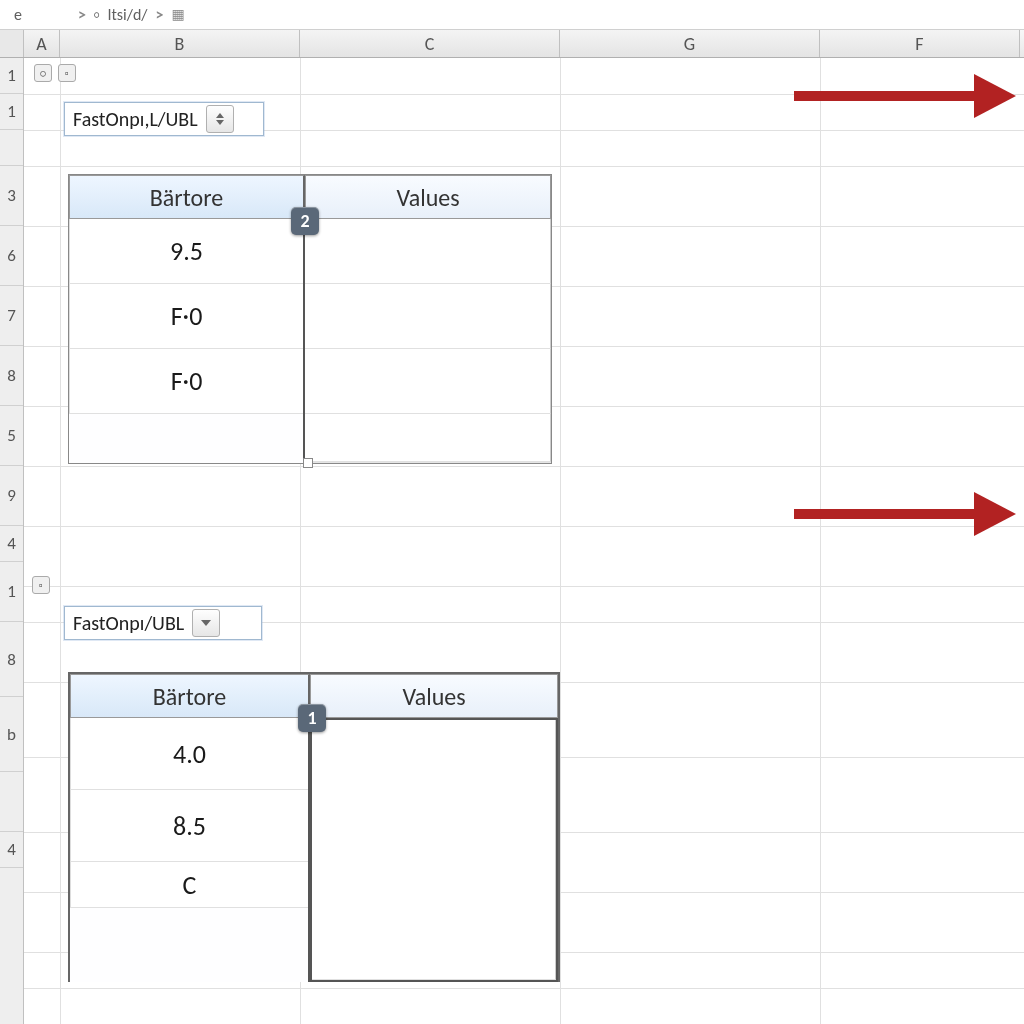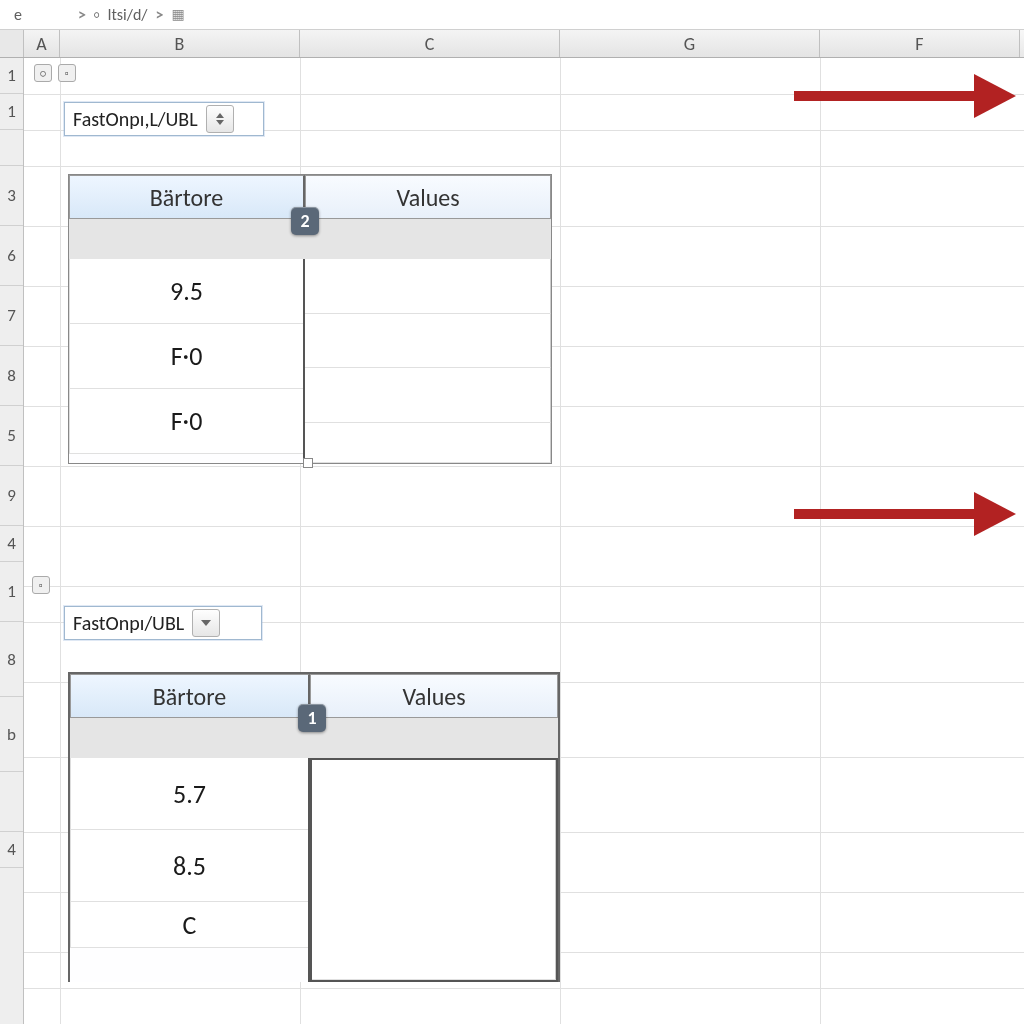--- a/index.html
+++ b/index.html
@@ -160,21 +160,20 @@
       background: linear-gradient(#eef6ff, #d8e8f8);
       border-right: 2px solid #666;
     }
     .datatable .dt-body {
       position: relative;
       display: flex;
     }
     .datatable .dt-col {
       display: flex;
       flex-direction: column;
-      margin-top: 40px;
     }
     .datatable .dt-cell {
       height: 65px;
       border-bottom: 1px solid #e0e0e0;
       display: flex;
       align-items: center;
       justify-content: center;
       font-size: 26px;
       color: #1a1a1a;
       background: #ffffff;
@@ -361,21 +360,21 @@
       </span>
     </div>
 
     <div class="datatable" style="left:44px; top:614px; width:492px; height:310px; border:2px solid #666">
       <div class="dt-headrow">
         <div class="dt-headcell first" style="width:240px">Bärtore</div>
         <div class="dt-headcell" style="width:248px">Values</div>
       </div>
       <div class="dt-body" style="height:264px; overflow:hidden">
         <div class="dt-col left" style="width:240px">
-          <div class="dt-cell" style="height:72px">5.7</div>
+          <div class="dt-cell" style="height:72px">4.0</div>
           <div class="dt-cell" style="height:72px">8.5</div>
           <div class="dt-cell" style="height:46px">C</div>
         </div>
         <div class="dt-col right" style="width:248px; border:2px solid #555">
           <div class="dt-cell" style="height:260px"></div>
         </div>
       </div>
       <div class="badge" style="top:30px; left:228px">1</div>
     </div>
 

